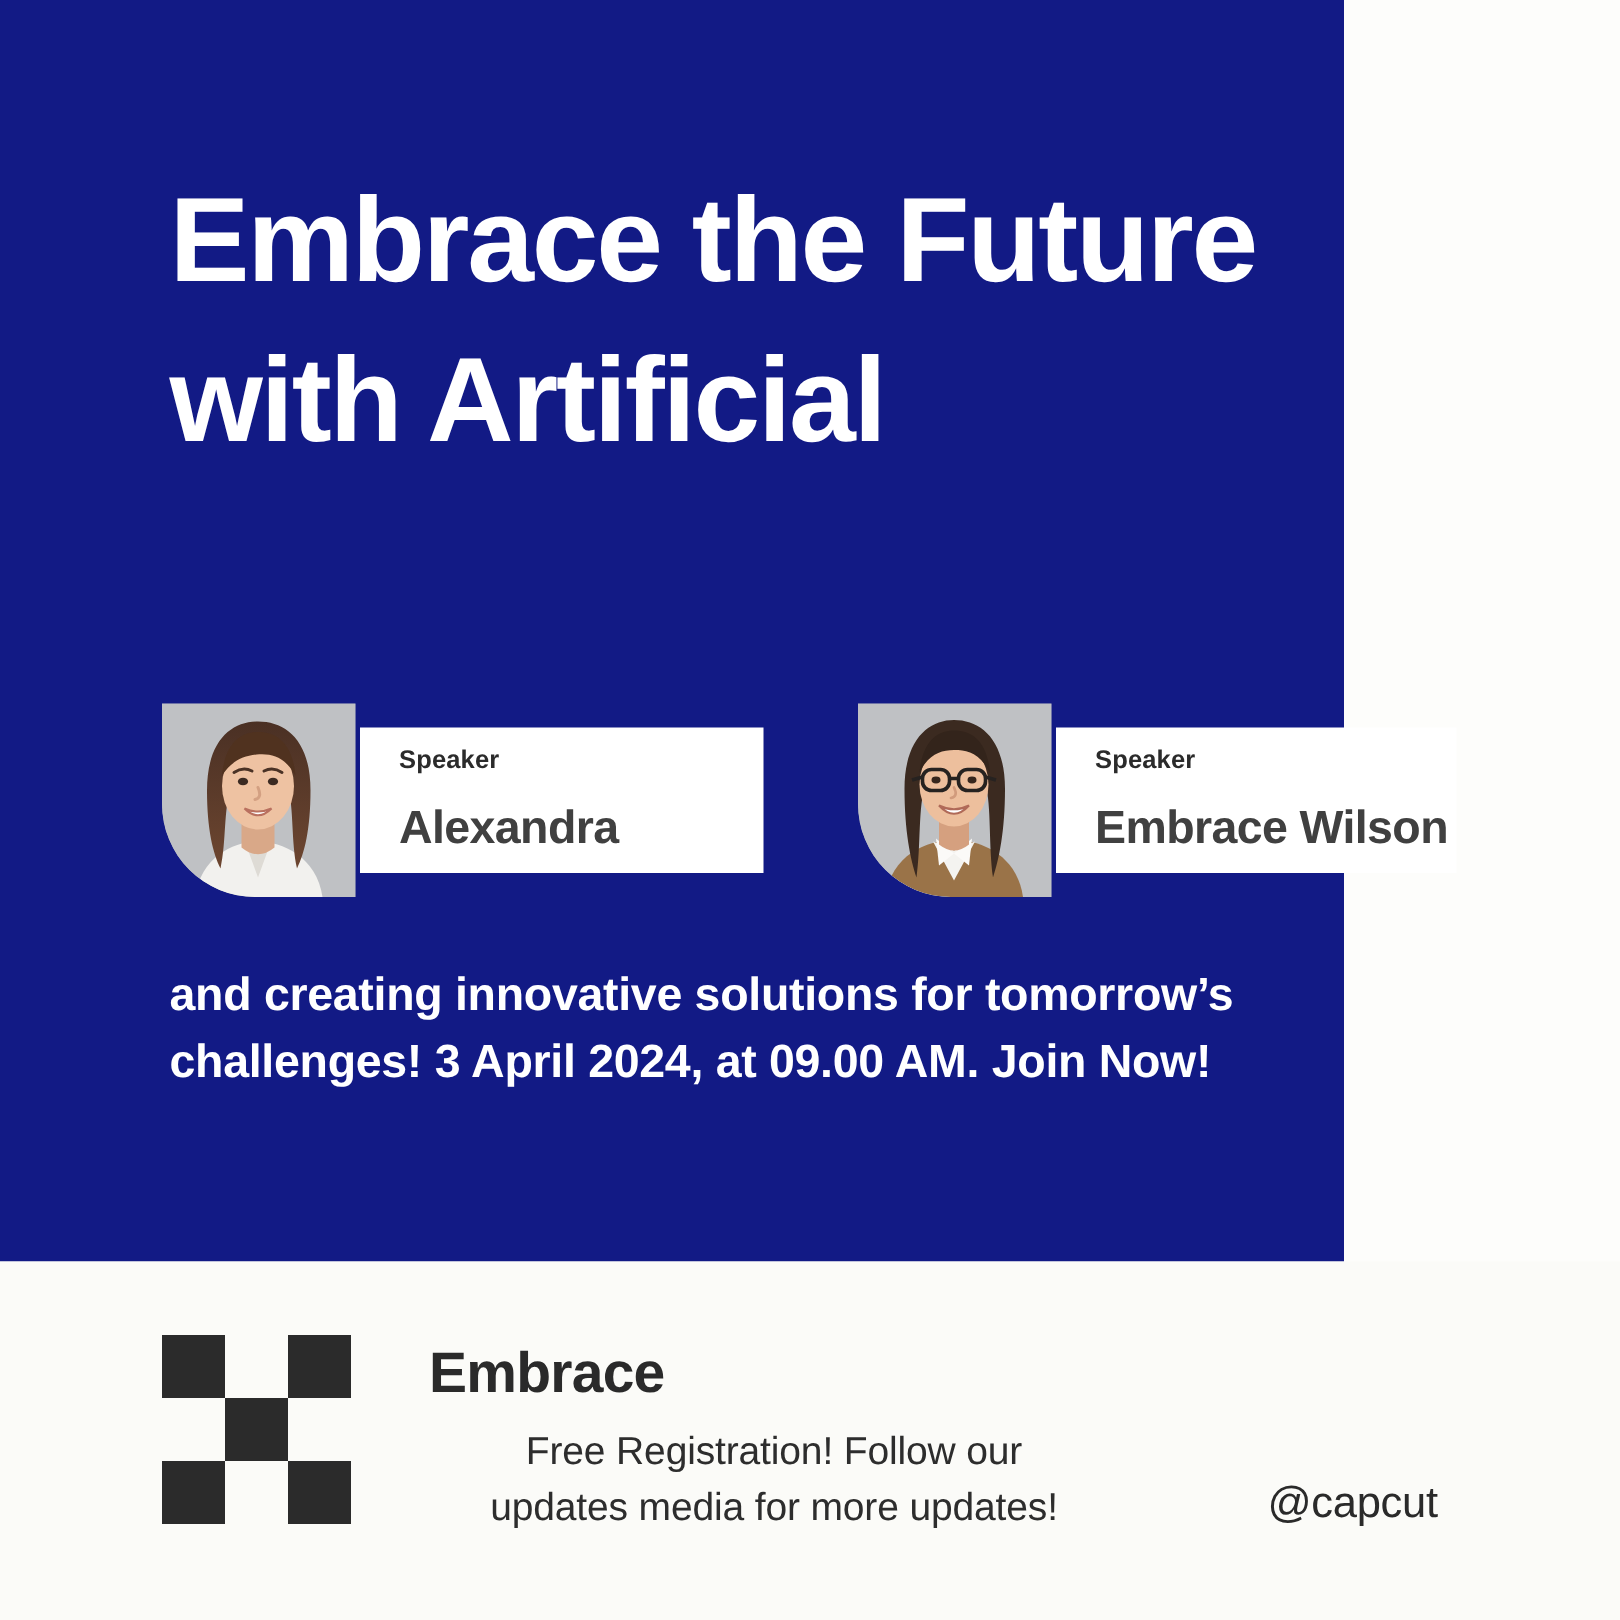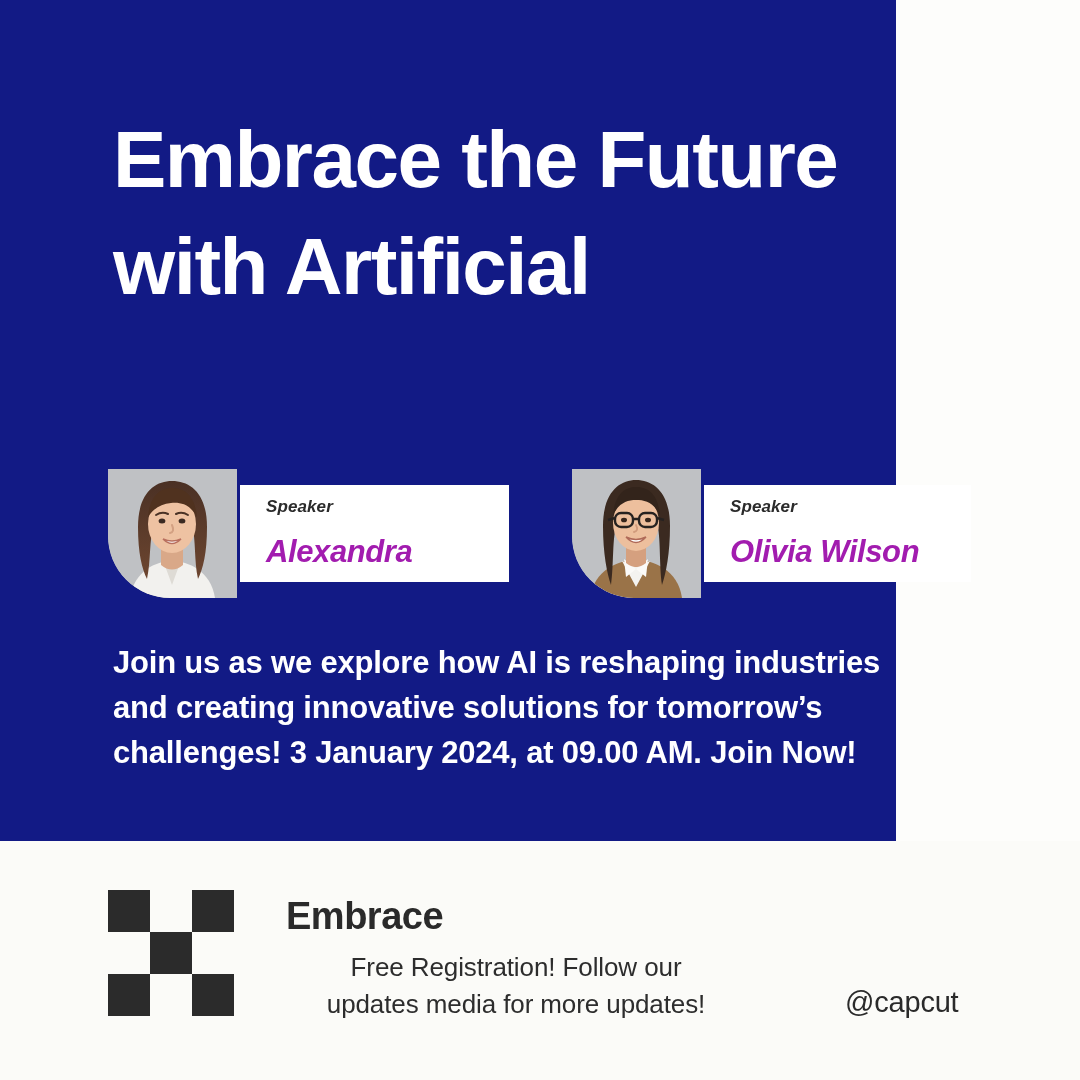--- a/index.html
+++ b/index.html
@@ -38,21 +38,20 @@
 
   
   .speakers{
     position:absolute;
     left:108px;top:469px;
     width:864px;height:129px;
   }
   .speaker-card{
     position:absolute;top:0;
     height:129px;
-    font-style:italic;
   }
   .speaker-card.one{left:0px;width:401px;}
   .speaker-card.two{left:464px;width:399px;}
 
   .speaker-photo{
     position:absolute;left:0;top:0;
     width:129px;height:129px;
     border-radius:0 0 0 62px;
     overflow:hidden;
     background:#bfc1c4;
@@ -73,21 +72,21 @@
   .speaker-role{
     font-size:17px;
     font-weight:700;
     color:#2b2b2b;
     line-height:20px;
     letter-spacing:.1px;
   }
   .speaker-name{
     font-size:31px;
     font-weight:700;
-    color:#a21caf;
+    color:#404040;
     line-height:38px;
     letter-spacing:-.4px;
     margin-top:16px;
   }
 
   
   .blurb{
     position:absolute;
     left:113px;top:640px;
     width:880px;
@@ -239,30 +238,29 @@
               <ellipse cx="76" cy="51" rx="3" ry="2.3" fill="#36261d"></ellipse>
 
               <path d="M64 56 q3 6 -2 7" stroke="#d19b7c" stroke-width="1.8" fill="none" stroke-linecap="round"></path>
 
               <path d="M54 68 q10 11 20 0 q-10 5 -20 0 z" fill="#ffffff" stroke="#b06a58" stroke-width="1.4"></path>
             </g>
           </svg>
         </div>
         <div class="speaker-plate">
           <span class="speaker-role">Speaker</span>
-          <span class="speaker-name">Olivia Wilson</span>
+          <span class="speaker-name">Embrace Wilson</span>
         </div>
       </div>
 
     </div>
 
     <p class="blurb">
-      <span class="bl-line">Join us as we explore how AI is reshaping industries</span>
       <span class="bl-line">and creating innovative solutions for tomorrow’s</span>
-      <span class="bl-line">challenges! 3 January 2024, at 09.00 AM. Join Now!</span>
+      <span class="bl-line">challenges! 3 April 2024, at 09.00 AM. Join Now!</span>
     </p>
   </div>
 
   <div class="footer"></div>
 
   <div class="logo-mark">
     <svg viewBox="0 0 126 126" xmlns="http://www.w3.org/2000/svg" aria-hidden="true">
       <rect x="0" y="0" width="42" height="42" fill="#2b2b2b"></rect>
       <rect x="84" y="0" width="42" height="42" fill="#2b2b2b"></rect>
       <rect x="42" y="42" width="42" height="42" fill="#2b2b2b"></rect>

